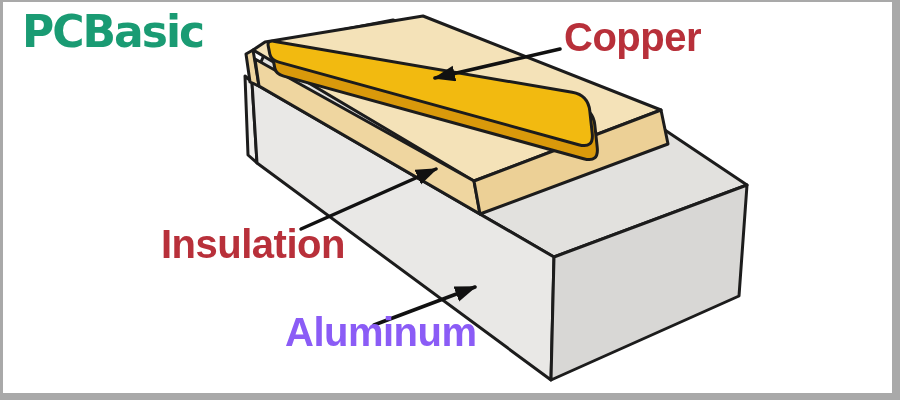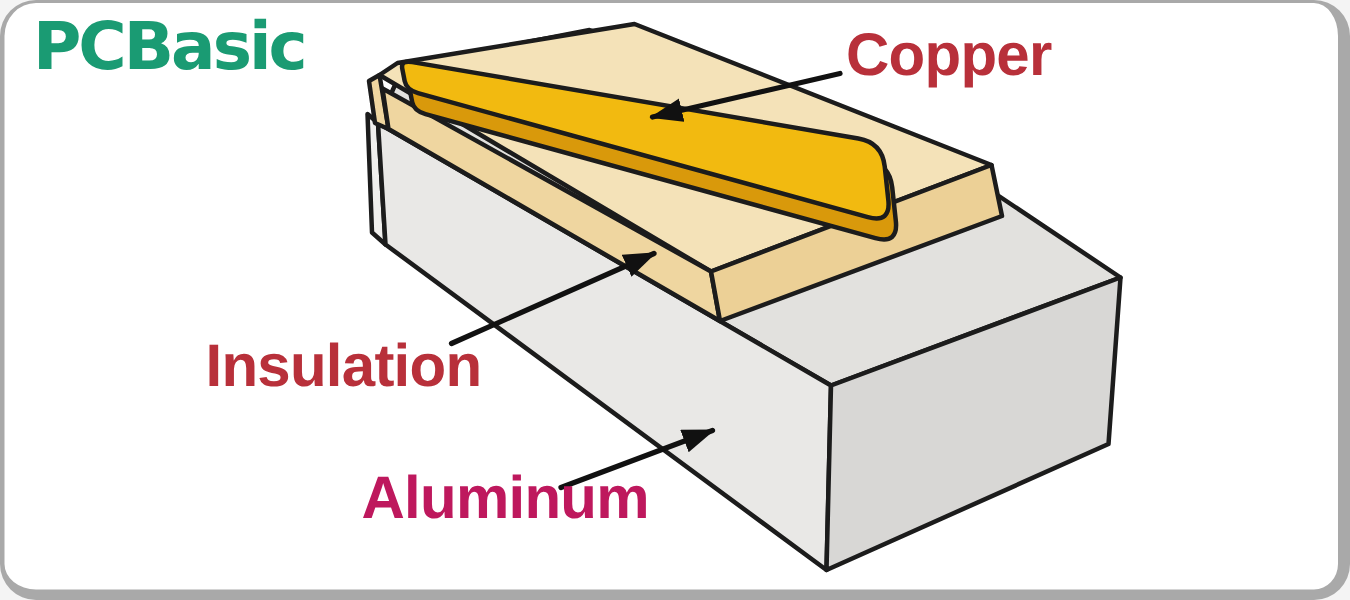--- a/index.html
+++ b/index.html
@@ -6,21 +6,20 @@
   .stage{
     position:relative;
     width:900px;height:400px;
     box-sizing:border-box;
     background:#ffffff;
     border-style:solid;
     border-color:#a9a9a9;
     border-width:2px 8px 7px 3px;
     overflow:hidden;
     font-family:"Liberation Sans", sans-serif;
-    border-radius:24px;
   }
   .logo{
     position:absolute;left:19px;top:8px;
     font-family:"DejaVu Sans", sans-serif;
     font-weight:bold;
     font-size:44px;
     letter-spacing:-2px;
     line-height:1;
     user-select:none;
   }
@@ -28,21 +27,21 @@
   .layer-label{
     position:absolute;
     font-weight:bold;
     font-size:40px;
     line-height:1;
     letter-spacing:-0.5px;
     white-space:nowrap;
     text-align:center;
   }
   .label-copper{left:561px;top:15px;}
-  .label-insulation{left:134px;top:222px;}
+  .label-insulation{left:158px;top:222px;}
   .label-aluminum{left:238px;top:310px;}
 </style>
 </head>
 <body>
 
 <div class="stage">
 
   <div class="logo" style="color: rgb(26, 155, 115);">PCBasic</div>
 
   <svg class="diagram-svg" viewBox="0 0 894 396">
@@ -74,15 +73,15 @@
 
     <g stroke="#111111" stroke-width="3.5" stroke-linecap="round">
       <line x1="557" y1="47" x2="432" y2="76" marker-end="url(#arrowhead)"></line>
       <line x1="298" y1="227" x2="433" y2="167" marker-end="url(#arrowhead)"></line>
       <line x1="371" y1="323" x2="472" y2="285" marker-end="url(#arrowhead)"></line>
     </g>
   </svg>
 
   <div class="layer-label label-copper" style="color: rgb(184, 48, 58);">Copper</div>
   <div class="layer-label label-insulation" style="color: rgb(184, 48, 58);">Insulation</div>
-  <div class="layer-label label-aluminum" style="color: #be185d;">Aluminum</div>
+  <div class="layer-label label-aluminum" style="color: #8b5cf6; margin-left: 44px;">Aluminum</div>
 
 </div>
 
 </body></html>

